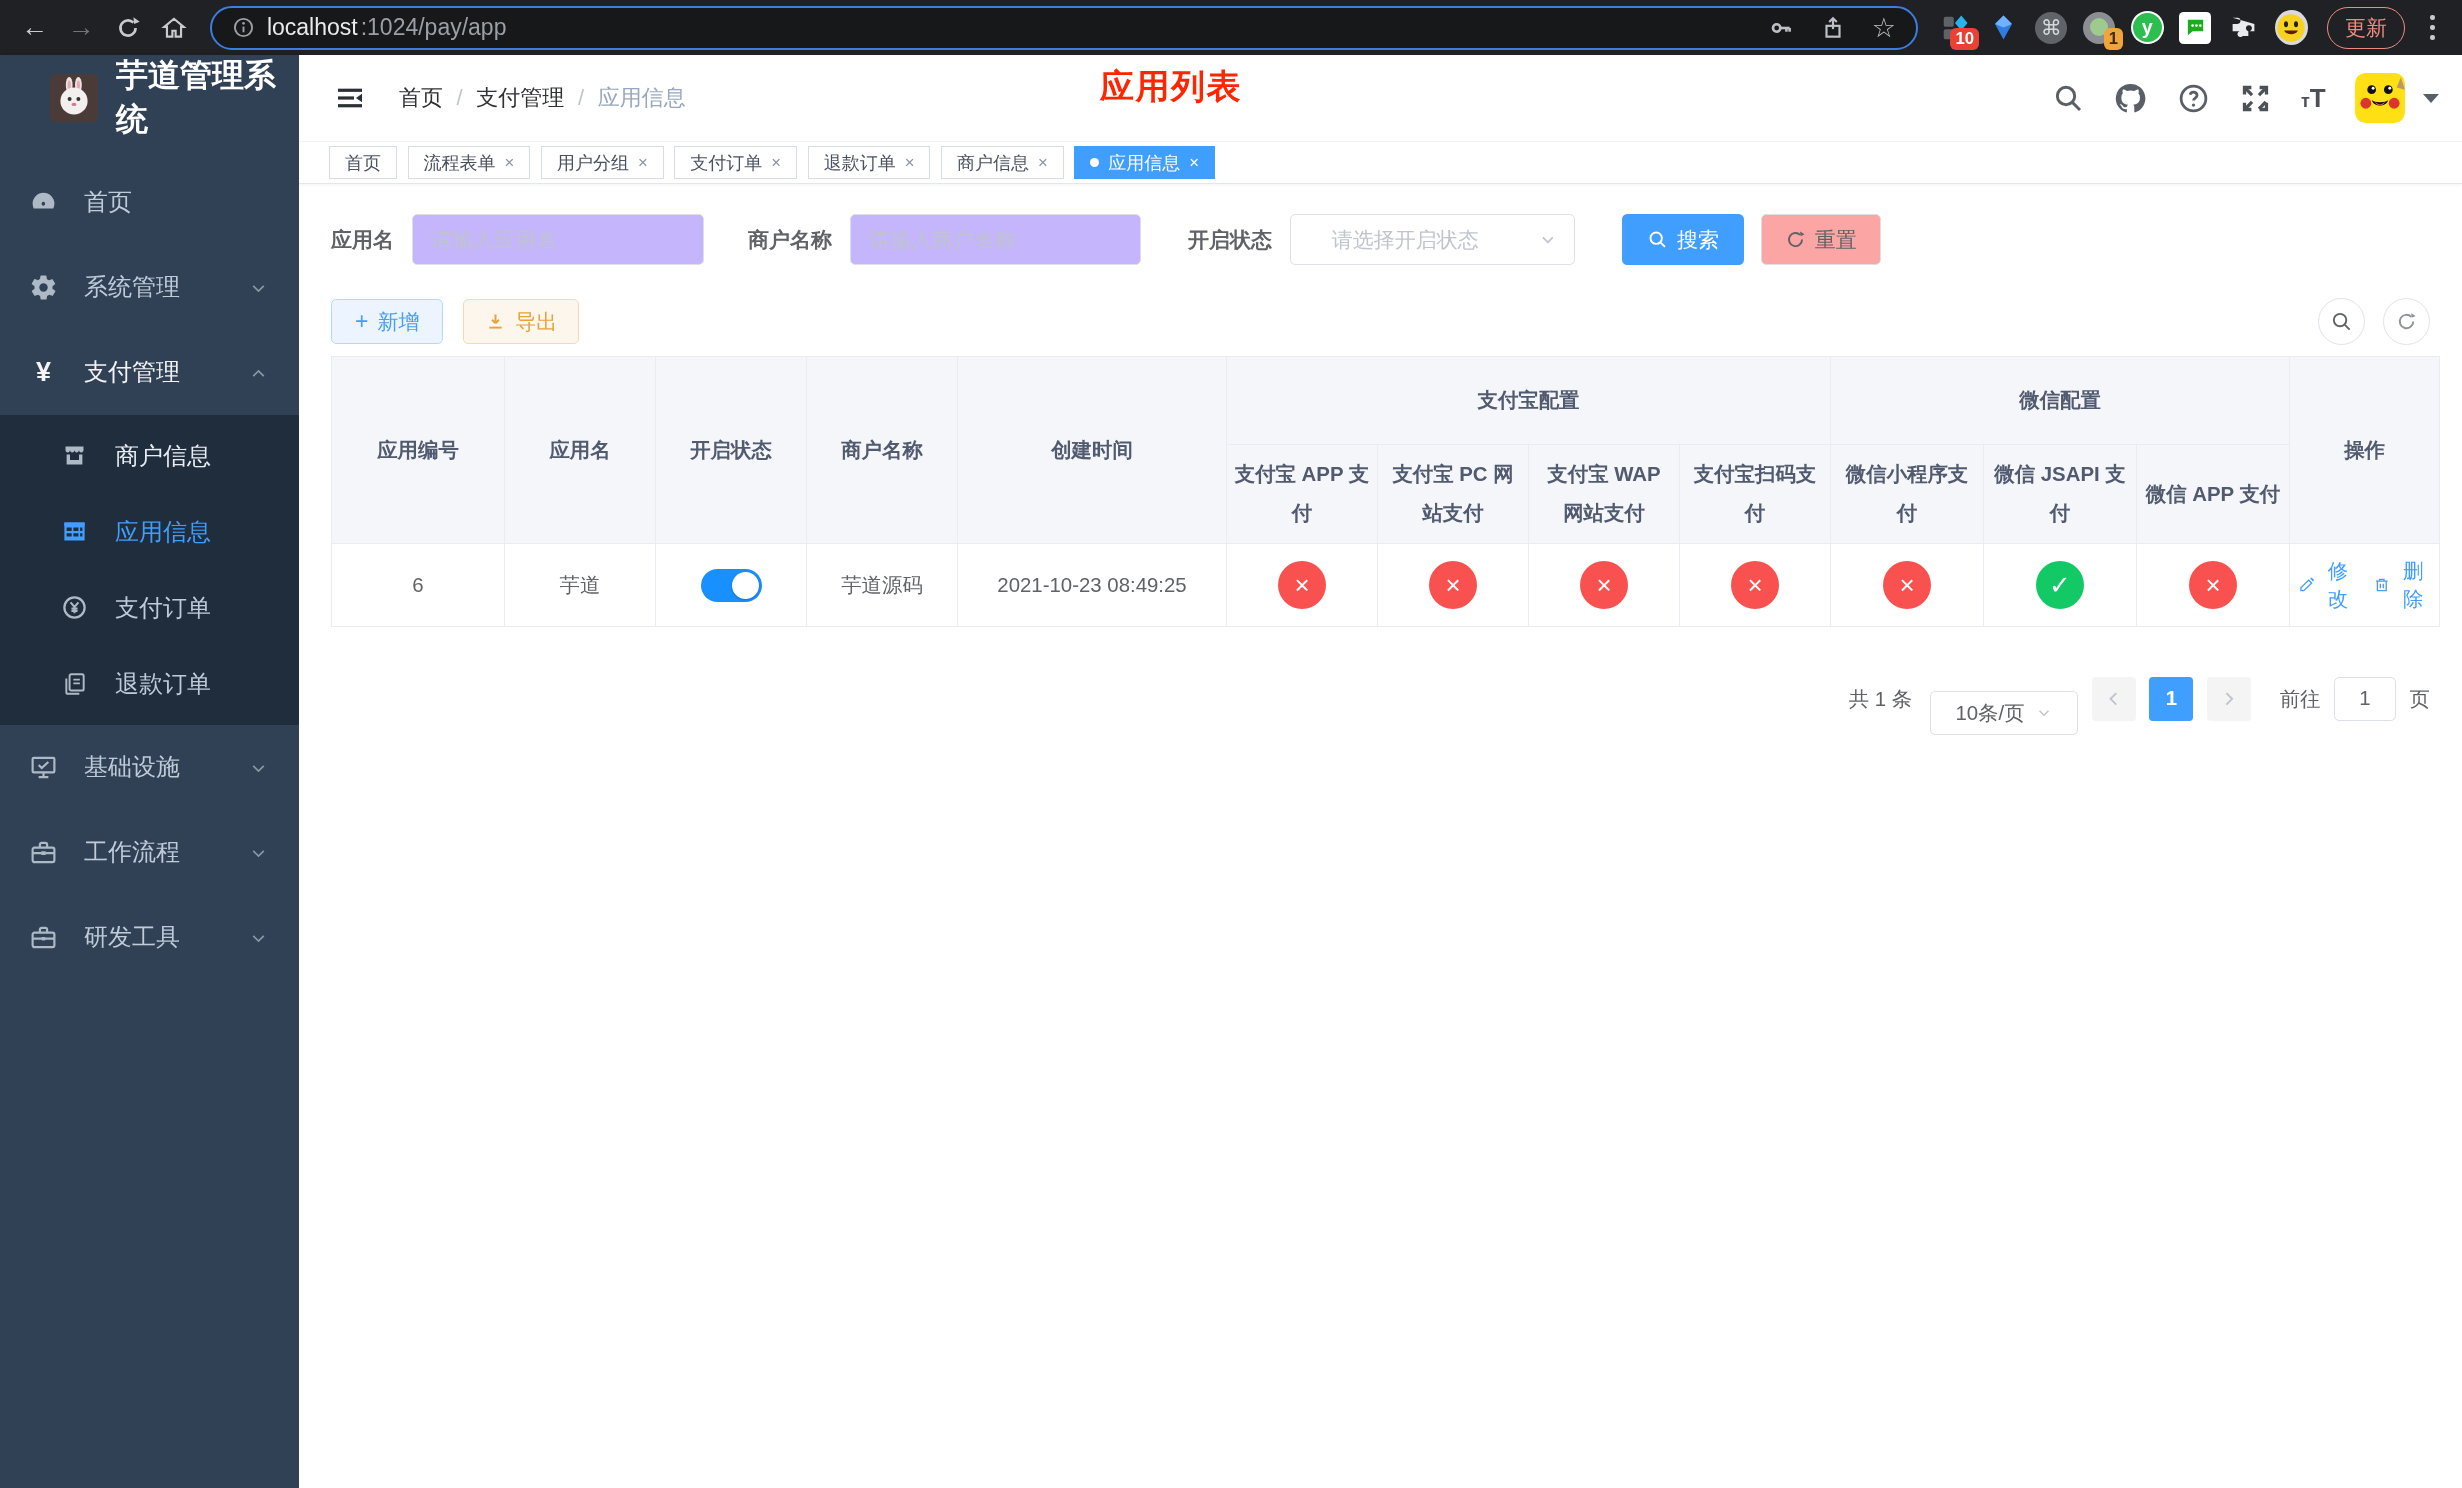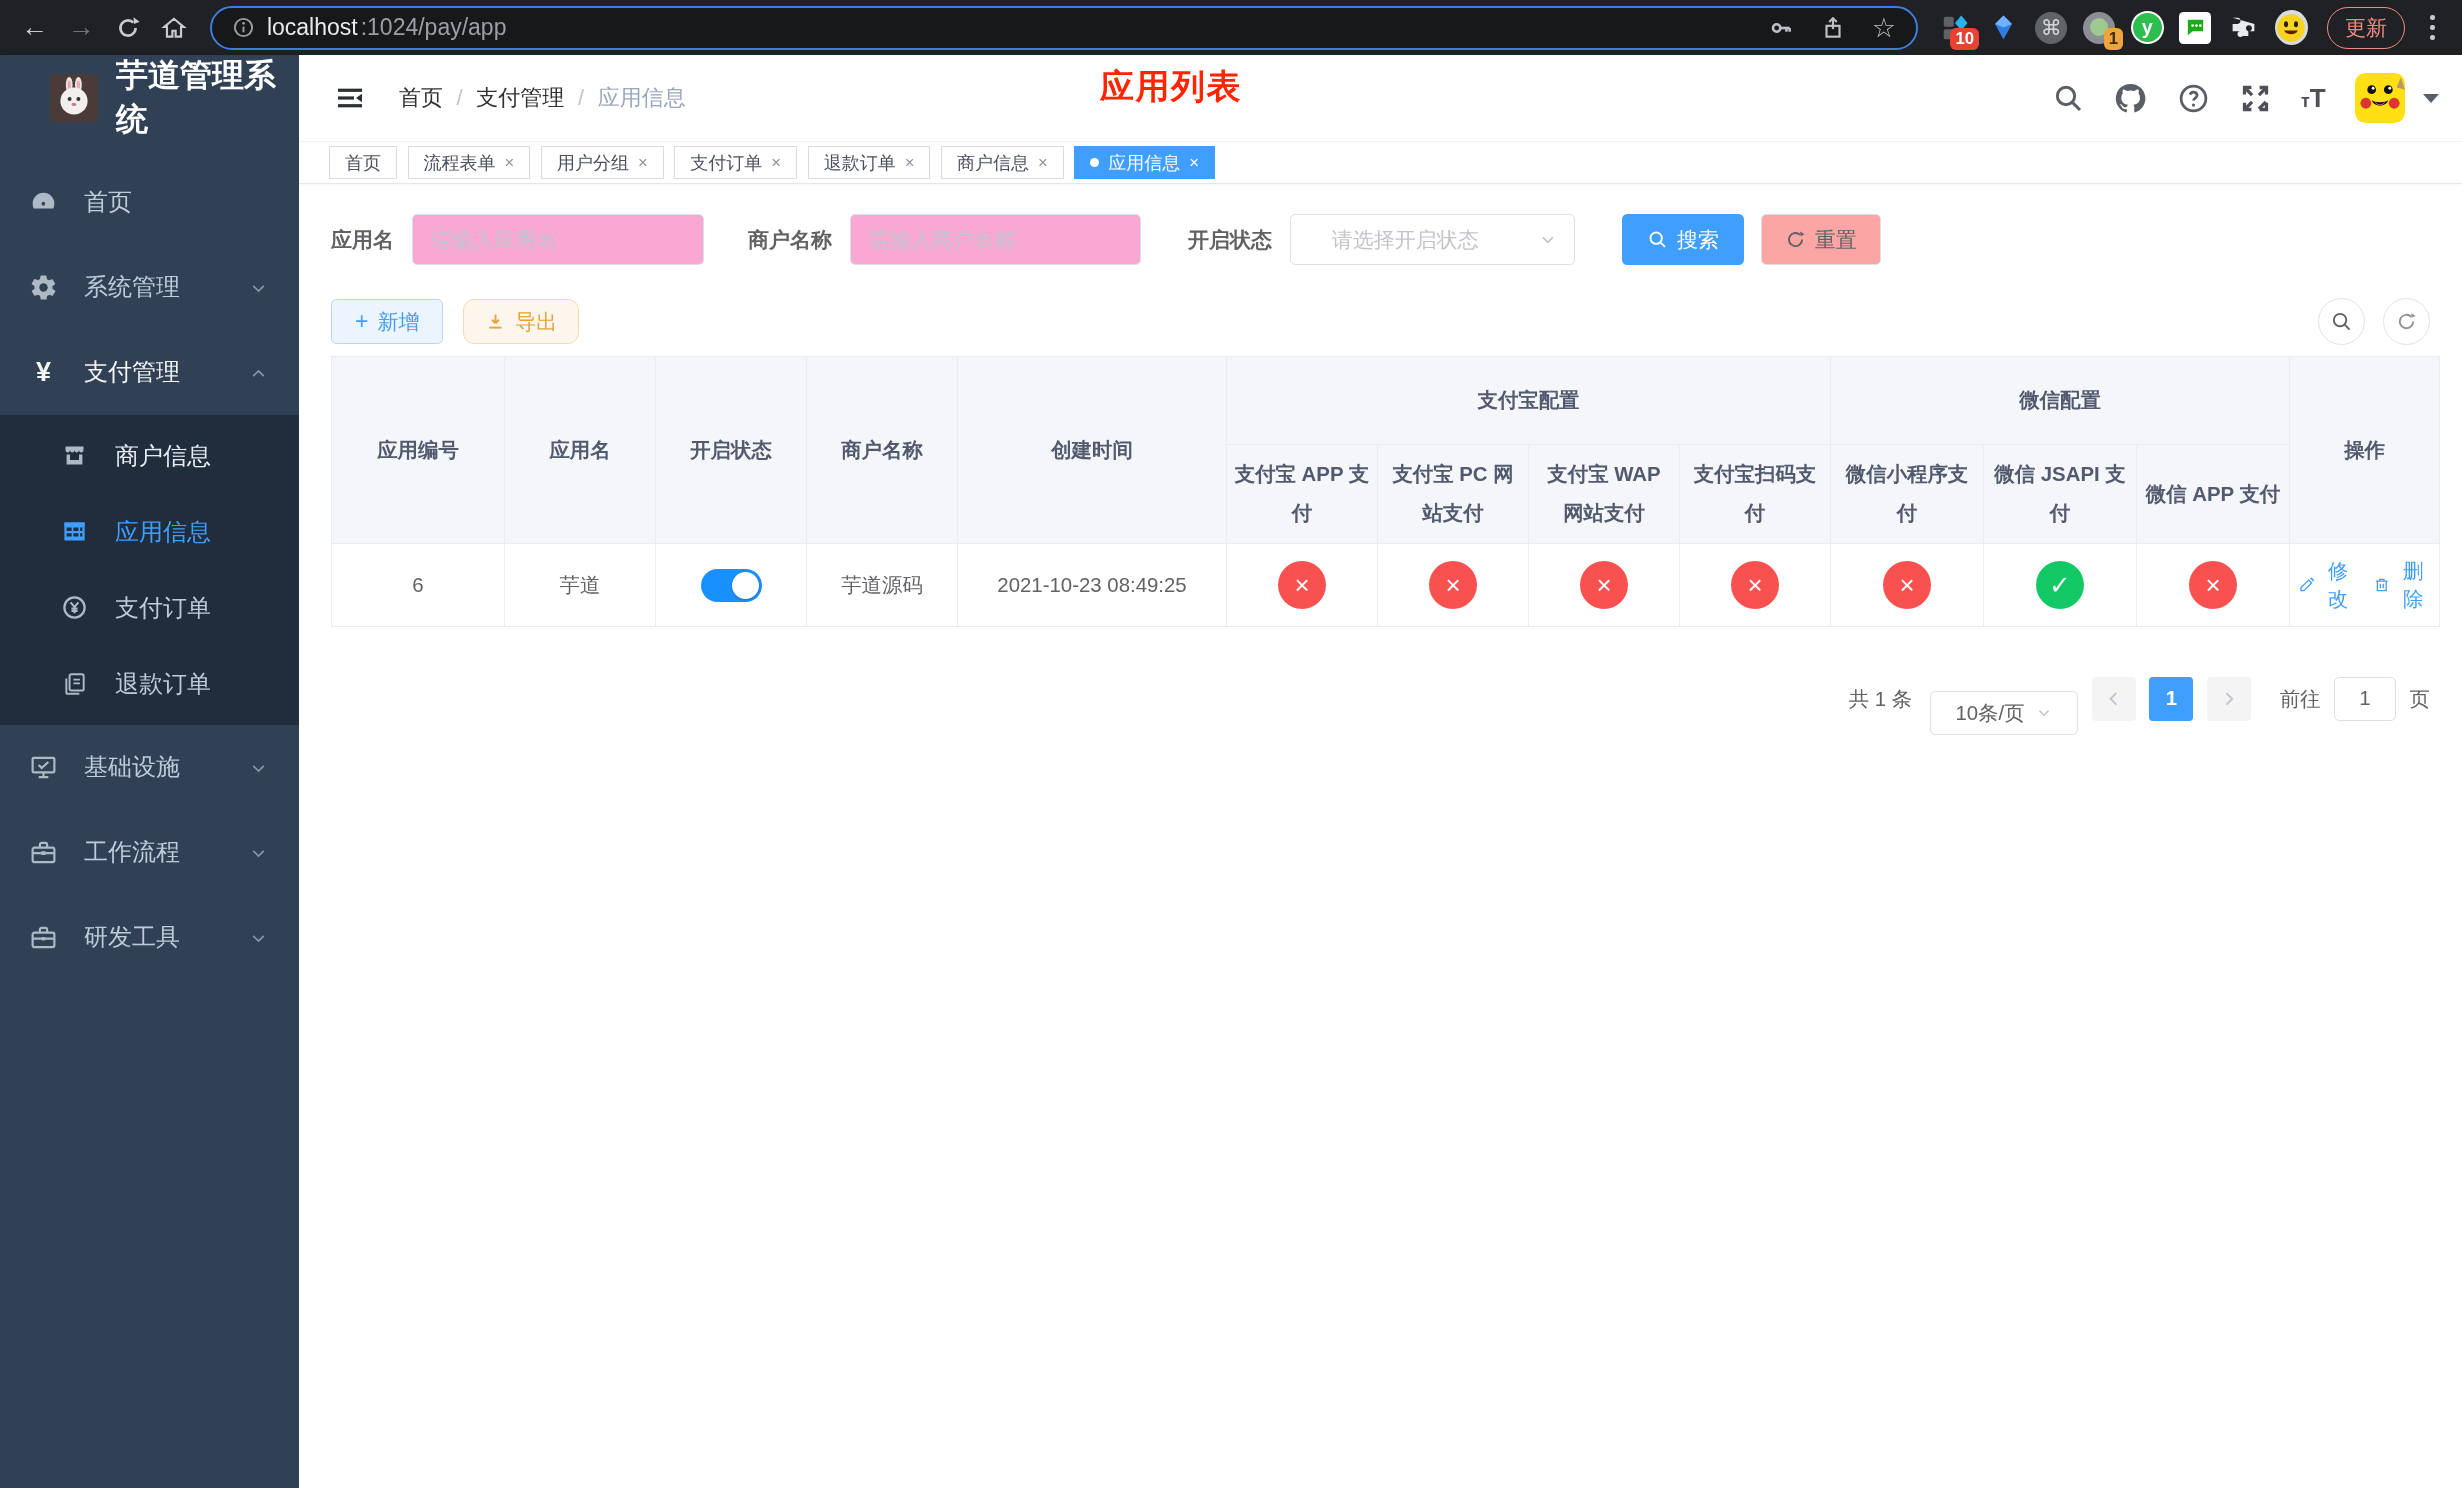--- a/index.html
+++ b/index.html
@@ -90,37 +90,37 @@
   .tag .x { font-size:16.7px; color:#8c939d; }
   .tag.active { background:#409eff; border-color:#409eff; color:#fff; }
   .tag.active .x { color:#fff; }
   .tag .dot { width:9px; height:9px; border-radius:50%; background:#fff; }
 
   
   .content { padding:30px 32px 0 32px; }
 
   .filter-row { display:flex; align-items:center; height:51px; margin-bottom:33px; font-size:21px; }
   .f-label { color:#606266; font-weight:bold; margin-right:18px; white-space:nowrap; }
-  .f-input { height:51px; border:0.8px solid #dcdfe6; border-radius:5.3px; background:#f9a8d4; padding:0 18px;
+  .f-input { height:51px; border:0.8px solid #dcdfe6; border-radius:5.3px; background:#c4b5fd; padding:0 18px;
              font-size:21px; color:#606266; font-family:"Liberation Sans", sans-serif; }
   .f-input::placeholder { color:#c0c4cc; }
   .w-app { width:292px; margin-right:44px; }
   .w-mer { width:291px; margin-right:47px; }
   .f-select { width:285px; height:51px; border:0.8px solid #dcdfe6; border-radius:5.3px; display:flex;
               align-items:center; padding:0 16.7px; color:#c0c4cc; gap:7.6px; margin-right:47px; }
   .f-select .ph { flex:1 1 auto;margin-left:24px; }
   .btn { height:51px; border-radius:5.3px; display:inline-flex; align-items:center; justify-content:center;
          gap:9px; font-size:21px; cursor:pointer; border:0.8px solid transparent; white-space:nowrap; }
   .btn-primary { background:#409eff; color:#fff; padding:0 24px; margin-right:16.7px; }
   .btn-plain { background:#fca5a5; border-color:#dcdfe6; color:#606266; padding:0 23px; }
 
   .action-row { display:flex; align-items:center; height:47px; margin-bottom:10.6px; }
   .btn-add { height:45px; background:#ecf5ff; border:0.8px solid #b3d8ff; color:#409eff; border-radius:5.3px;
              padding:0 23px; display:inline-flex; align-items:center; gap:9px; font-size:21px; margin-right:19.7px; }
-  .btn-export { height:45px; background:#fdf6ec; border:0.8px solid #f5dab1; color:#e6a23c; border-radius:11px;
+  .btn-export { height:45px; background:#fdf6ec; border:0.8px solid #f5dab1; color:#e6a23c; border-radius:5px;
                 padding:0 21px; display:inline-flex; align-items:center; gap:9px; font-size:21px; }
   .round-btns { margin-left:auto; display:flex; gap:18px; }
   .round-btn { width:47px; height:47px; border-radius:50%; border:0.8px solid #e0e3e9; background:#fff;
                display:flex; align-items:center; justify-content:center; color:#5f6368; }
 
   
   table.grid { border-collapse:collapse; width:2107px; table-layout:fixed; }
   .grid th, .grid td { border:0.8px solid #e9ecf2; text-align:center; vertical-align:middle; }
   .grid th { background:#f5f6fa; color:#515a6e; font-size:20.4px; font-weight:bold;
              padding:10.6px 7.6px; line-height:1.9; }

